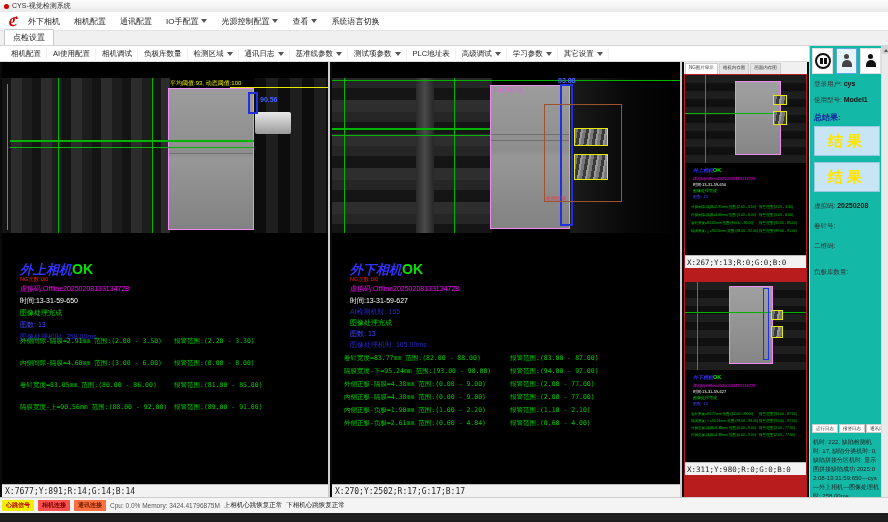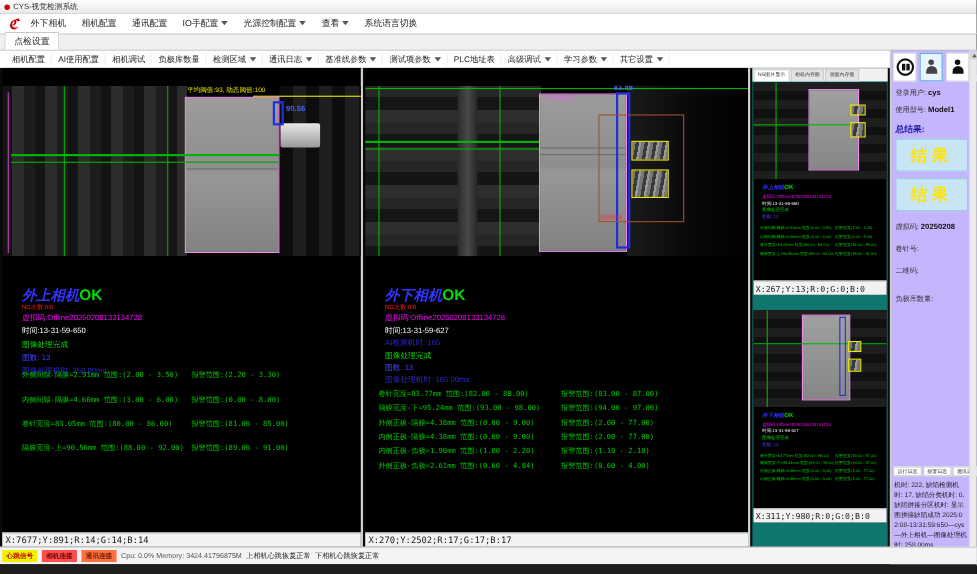--- a/index.html
+++ b/index.html
@@ -72,21 +72,21 @@
   .t-count { color:#4444ff; font-size:7px; }
   .t-proc { color:#2828c8; font-size:7px; }
 
   .mrow { position:absolute; color:#00cc00; font-size:6.5px; white-space:nowrap;
           font-family:"DejaVu Sans Mono", monospace; }
   .view-status { position:absolute; left:0; bottom:0; width:100%; height:13px; background:#f2f2f2;
           border-top:1px solid #bbb; color:#222; font-size:8px; line-height:13px; padding-left:3px;
           font-family:"DejaVu Sans Mono", monospace; }
 
   
-  .thumbcol { position:absolute; left:684px; top:0; width:123px; height:435px; background:#0f766e; }
+  .thumbcol { position:absolute; left:684px; top:0; width:123px; height:435px; background:#b91c1c; }
   .thumbtabs { position:absolute; left:0; top:0; width:100%; height:12px; background:#f0f0f0;
                display:flex; gap:1px; padding:1px 1px 0 1px; }
   .thumbtab { font-size:4.5px; color:#333; background:#fff; border:1px solid #ccc; border-bottom:none;
               padding:1px 3px; white-space:nowrap; }
   .thumbtab.inactive { background:#e4e4e4; }
   .thumb { position:absolute; left:1px; width:121px; background:#000; overflow:hidden; }
   .thumb-top { top:13px; height:193px; }
   .thumb-bottom { top:220px; height:193px; }
   .thumb-status { position:absolute; left:1px; width:121px; height:13px; background:#f2f2f2;
           color:#222; font-size:7.5px; line-height:13px; padding-left:2px;
@@ -94,21 +94,21 @@
   .ts-top { top:193px; } .ts-bottom { top:400px; }
   .mini-img { position:absolute; left:0; top:0; width:100%; height:88px;
       background:repeating-linear-gradient(180deg,#1e1e1e 0 8px,#101010 8px 16px); }
   .mini-part { position:absolute; background:linear-gradient(180deg,#a0a0a0,#868686); border:1px solid #f08cf0; }
   .mini-title { font-size:5px; font-weight:bold; font-style:italic; color:#3333ff; white-space:nowrap; }
   .mini-ok { font-size:5.5px; font-weight:bold; color:#00e000; }
   .mini-line { position:absolute; left:8px; font-size:4px; white-space:nowrap; }
   .mini-row { position:absolute; color:#00cc00; font-size:3.5px; white-space:nowrap; }
 
   
-  .sidepanel { position:absolute; left:809px; top:46px; width:79px; height:468px; background:#c4b5fd;
+  .sidepanel { position:absolute; left:809px; top:46px; width:79px; height:468px; background:#14b8a6;
                border-left:1px solid #d0d0d0; }
   .btnrow { position:absolute; left:2px; top:2px; display:flex; gap:3px; align-items:center; }
   .pbtn { width:21px; height:26px; background:#fff; border:1px solid #e0e0e0; display:flex;
           align-items:center; justify-content:center; }
   .pbtn.sel { border:1px solid #5aa7e0; background:#e8f4fd; }
   .pause-ic { width:16px; height:16px; border:2px solid #111; border-radius:50%; position:relative; }
   .pause-ic i { position:absolute; top:3px; width:2.5px; height:6px; background:#111; }
   .pause-ic i.b1 { left:3.5px; } .pause-ic i.b2 { left:7.5px; }
   .person-ic { position:relative; width:12px; height:14px; }
   .person-ic .head { position:absolute; left:3.5px; top:0; width:5px; height:5px; border-radius:50%; background:#444; }

